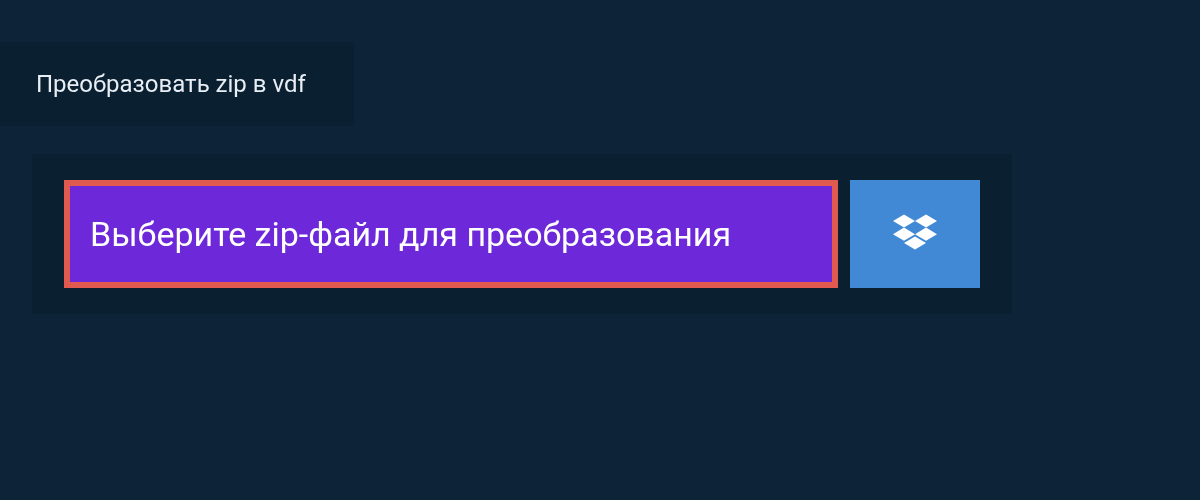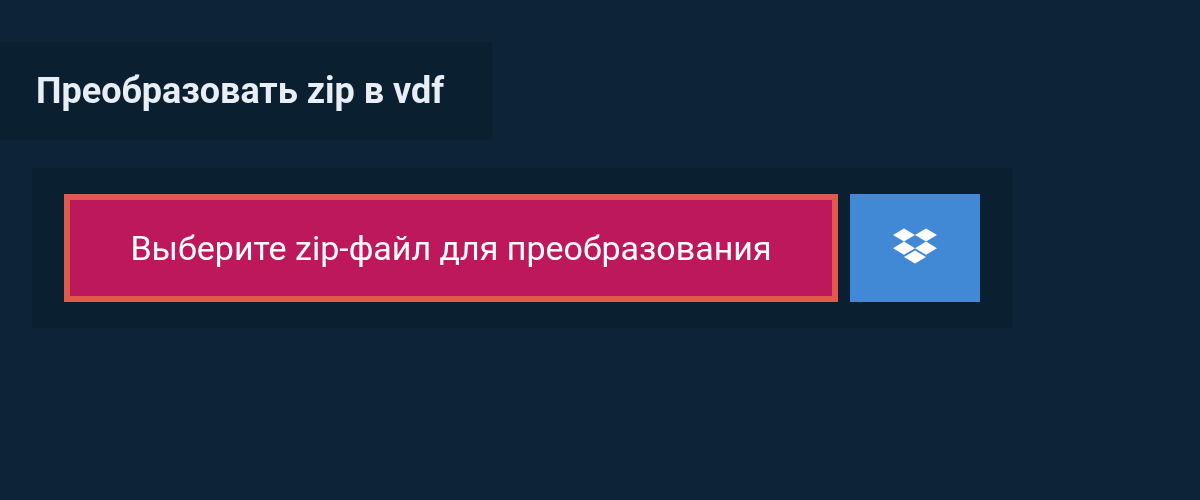--- a/index.html
+++ b/index.html
@@ -21,43 +21,43 @@
     }
     .header-tab {
       background-color: #0a1f30;
       display: inline-block;
       padding: 28px 48px 28px 36px;
       margin-top: 42px;
       margin-left: 0;
     }
     .header-title {
       color: #e8eef4;
-      font-size: 36px;
-      font-weight: 700;
+      font-size: 24px;
+      font-weight: 400;
     }
     .upload-panel {
       background-color: #0a1f30;
       margin-top: 28px;
       padding: 26px 32px;
       display: flex;
       gap: 12px;
       align-items: stretch;
       width: 980px;
       margin-left: 32px;
     }
     .select-file-button {
       flex: 1;
-      background-color: #be185d;
+      background-color: #6d28d9;
       border: 6px solid #e05a4f;
       color: #ffffff;
       font-size: 34px;
       font-weight: 400;
       display: flex;
       align-items: center;
-      justify-content: center;
+      justify-content: flex-start;
       cursor: pointer;
       padding: 28px 20px;
     }
     .dropbox-button {
       width: 130px;
       background-color: #4189d5;
       display: flex;
       align-items: center;
       justify-content: center;
       cursor: pointer;

